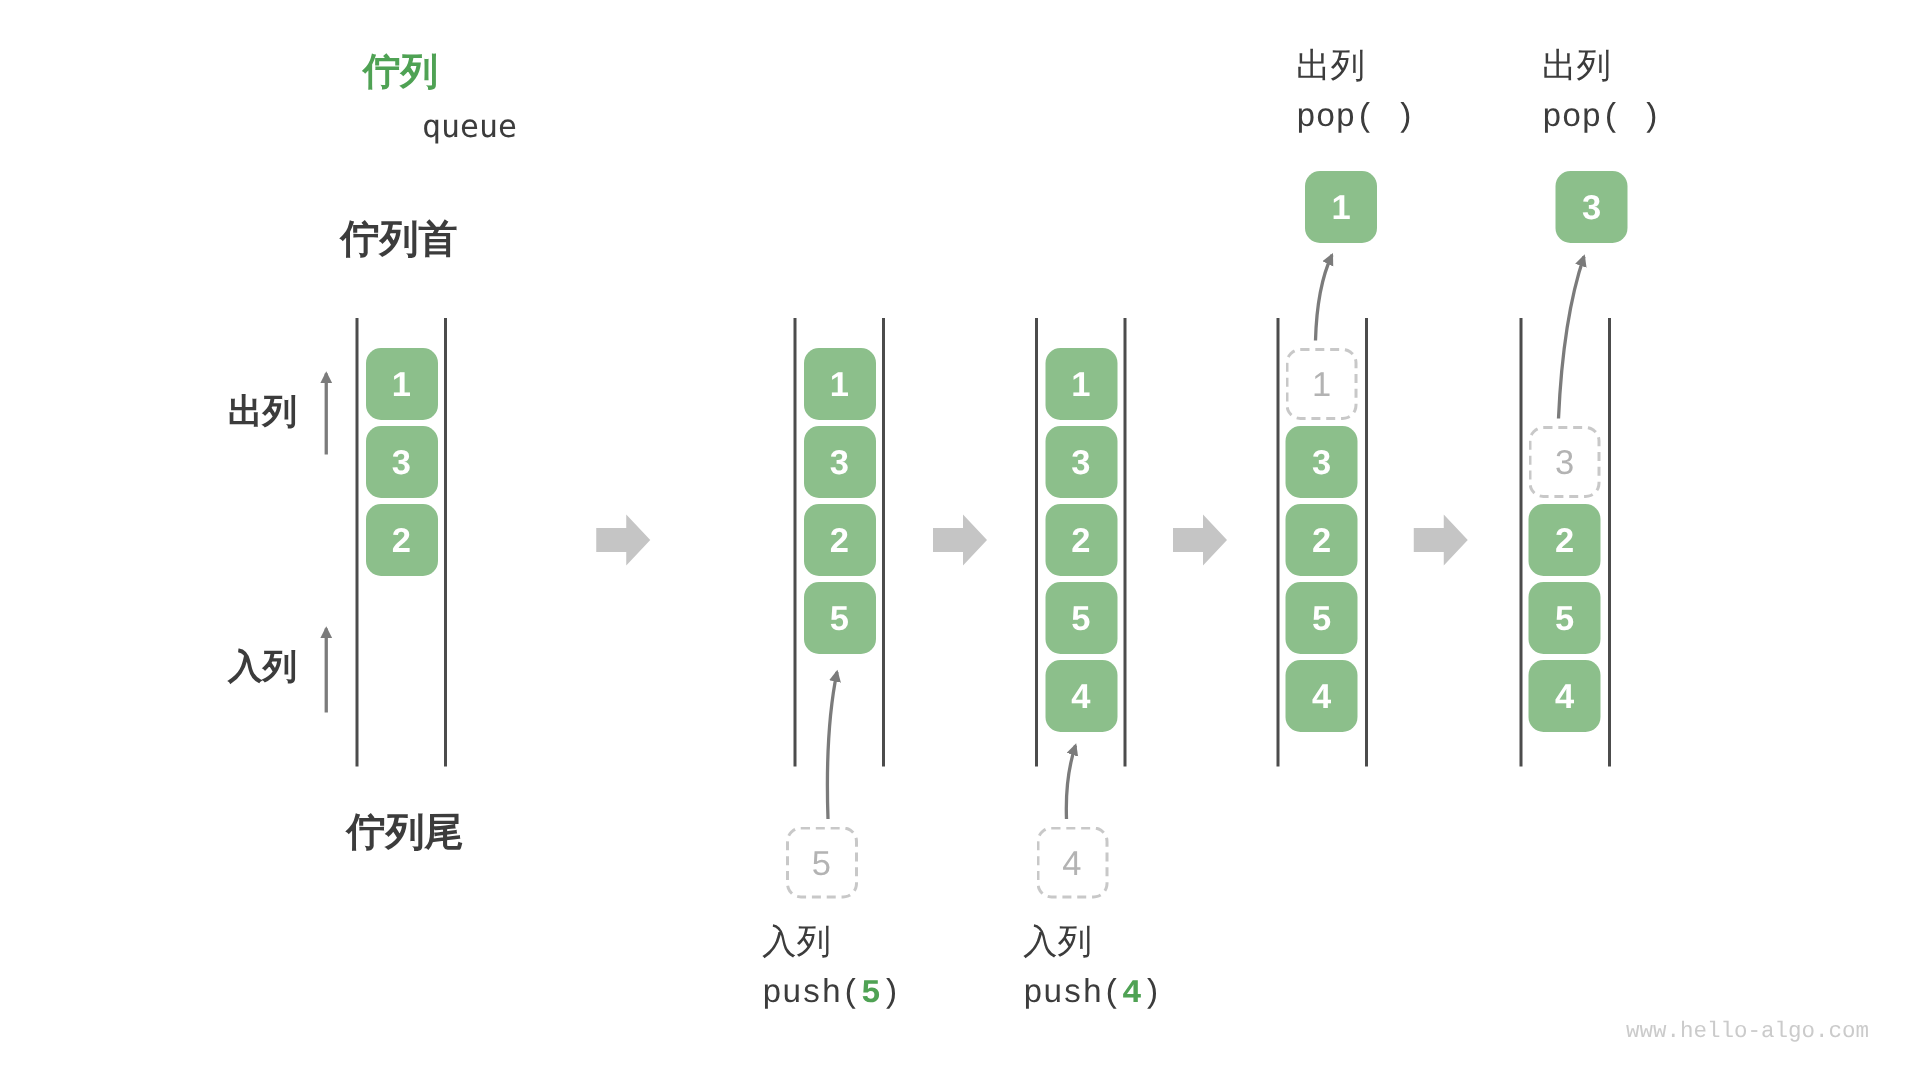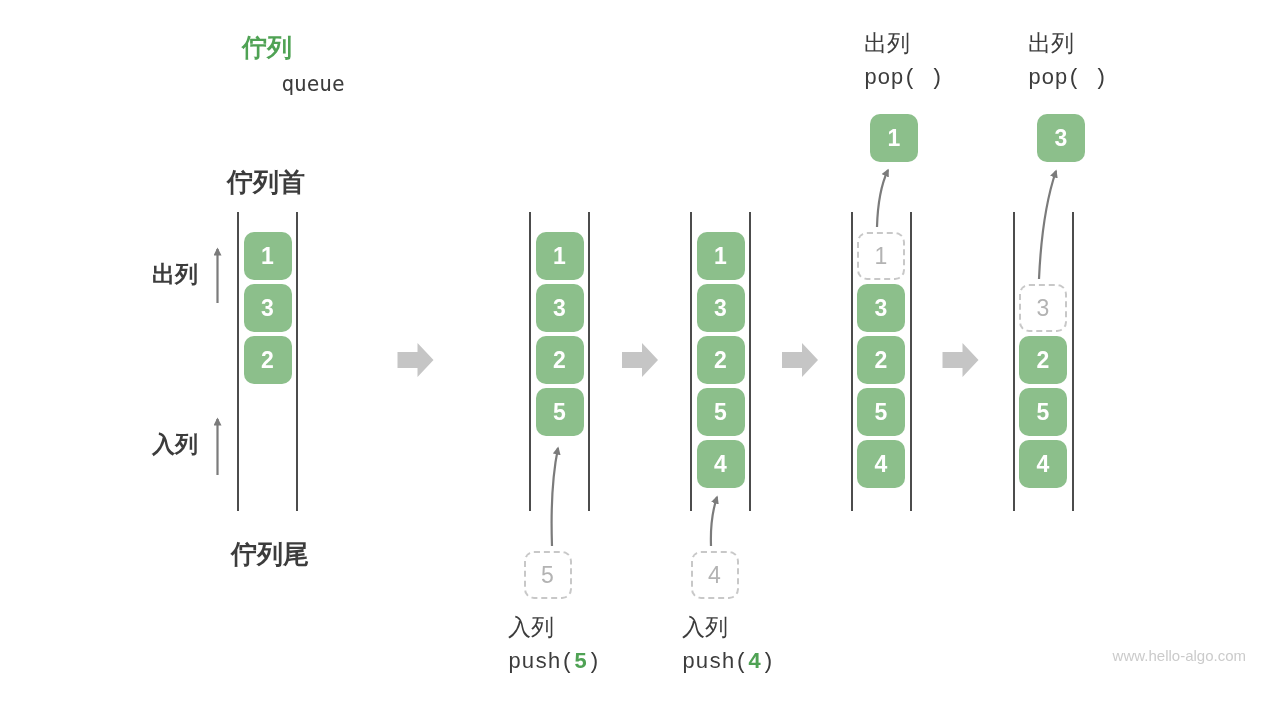--- a/index.html
+++ b/index.html
@@ -43,22 +43,22 @@
   .side-label.big{font-size:26px;font-weight:700;}
   .side-label.small{font-size:23px;font-weight:700;}
   .op{position:absolute;color:var(--dark);white-space:nowrap;}
   .op .zh-line{font-size:23px;line-height:1;margin-bottom:13px;}
   .op .code-line{
     font-family:Liberation Mono, monospace;
     font-size:22px;line-height:1;
   }
   .op .arg{color:var(--accent);font-weight:700;}
   .watermark{
-    position:absolute;right:34px;top:647px;
-    font-family:Liberation Sans, sans-serif;
+    position:absolute;right:34px;top:679px;
+    font-family:Liberation Mono, monospace;
     font-size:15px;color:var(--watermark);
   }
 </style>
 </head>
 <body>
 
 <div id="stage">
   <svg id="arrow-layer" viewBox="0 0 1280 720">
     <defs>
       <marker id="ah" markerWidth="10" markerHeight="10" refX="6.5" refY="4" orient="auto" markerUnits="userSpaceOnUse">
@@ -73,21 +73,21 @@
       <polygon points="942.5,352 962.5,352 962.5,343 978.5,360 962.5,377 962.5,368 942.5,368" fill="#C5C5C5"></polygon>
       <path d="M552,546 Q550,487 558,448" fill="none" stroke="#7B7B7B" stroke-width="2.2" marker-end="url(#ah)"></path>
       <path d="M711,546 Q710,518 717,497" fill="none" stroke="#7B7B7B" stroke-width="2.2" marker-end="url(#ah)"></path>
       <path d="M877,227 Q878,191 888,170" fill="none" stroke="#7B7B7B" stroke-width="2.2" marker-end="url(#ah)"></path>
       <path d="M1039,279 Q1042,212 1056,171" fill="none" stroke="#7B7B7B" stroke-width="2.2" marker-end="url(#ah)"></path>
     </svg>
 
   <div class="title-zh">佇列</div>
   <div class="title-en">queue</div>
 
-  <div class="side-label big" style="left:227px;top:169px;">佇列首</div>
+  <div class="side-label big" style="left:227px;top:146px;">佇列首</div>
   <div class="side-label big" style="left:231px;top:541px;text-align:center;">佇列尾</div>
   <div class="side-label small" style="left:152px;top:263px;">出列</div>
   <div class="side-label small" style="left:152px;top:433px;">入列</div>
 
   <div id="columns">
       <div>
         <div class="rails" style="left: 237px; top: 212px; width: 61px; height: 299px;"></div>
         <div class="cell solid" style="left: 243.5px; top: 232px;">1</div>
         <div class="cell solid" style="left: 243.5px; top: 284px;">3</div>
         <div class="cell solid" style="left: 243.5px; top: 336px;">2</div>

